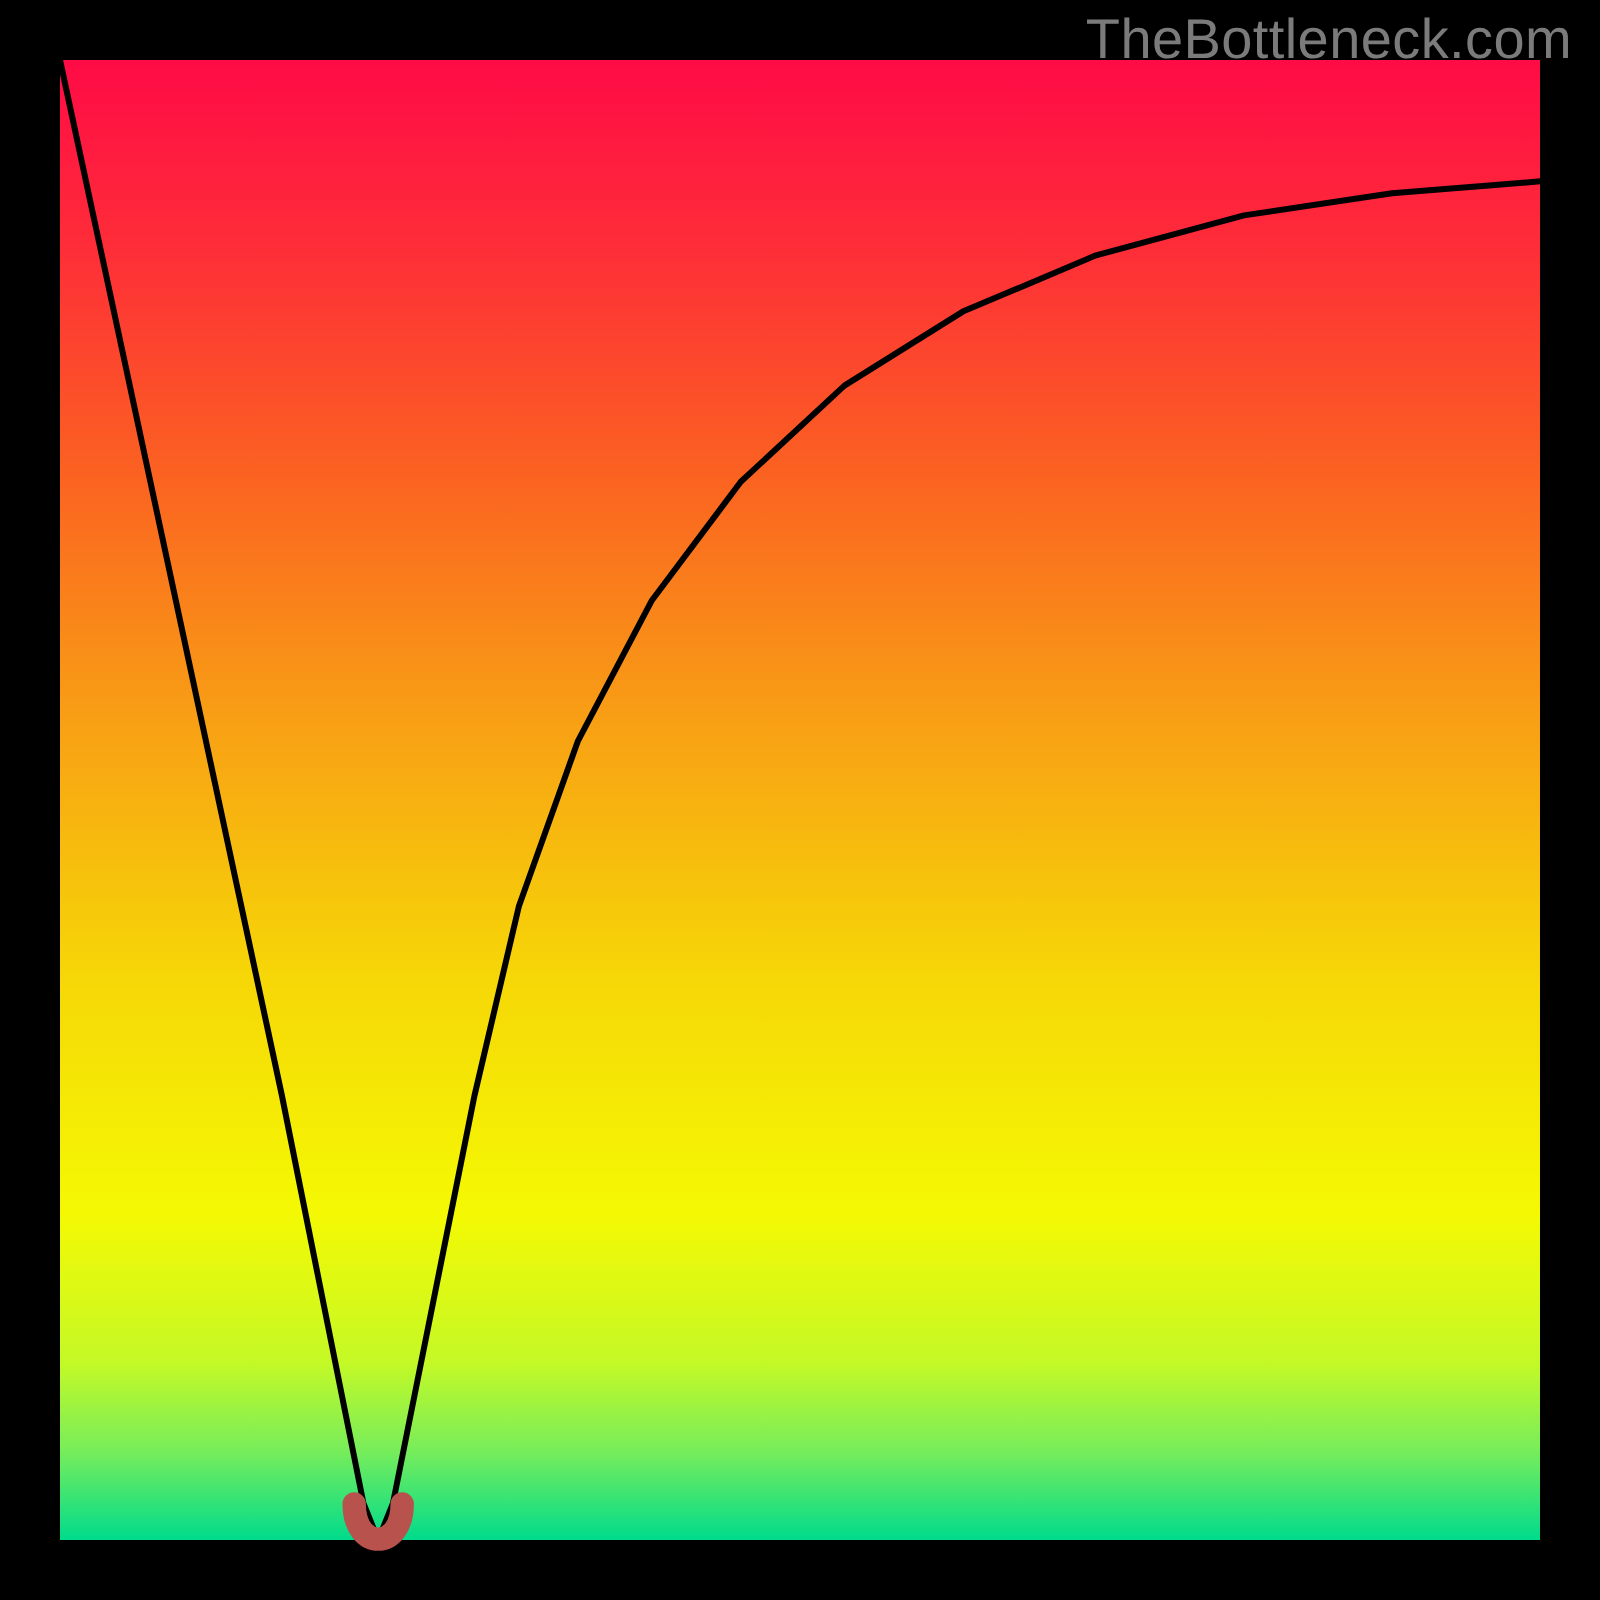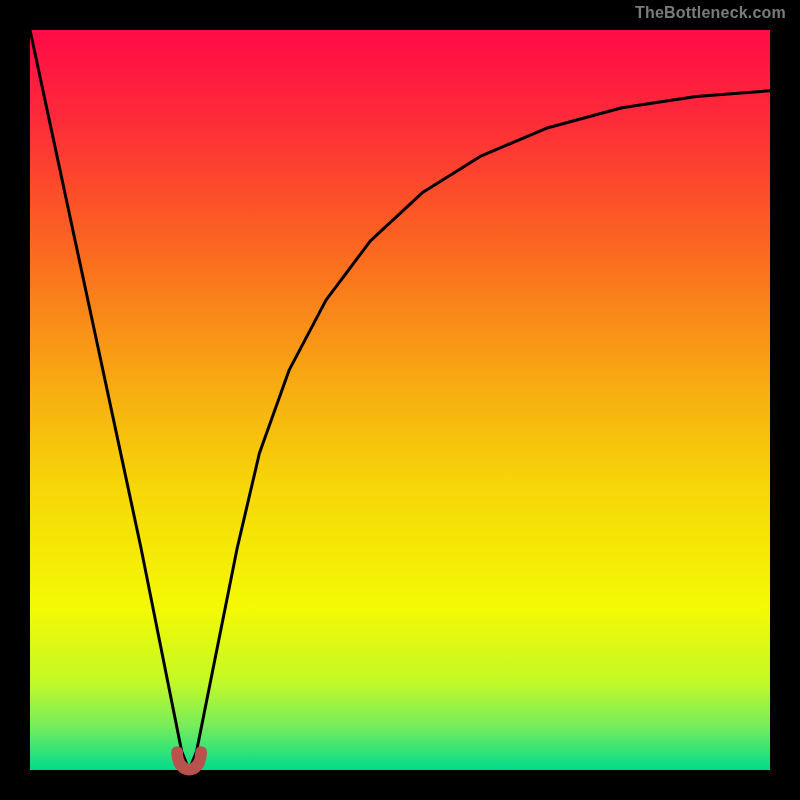--- a/index.html
+++ b/index.html
@@ -16,22 +16,22 @@
     top: 0;
     width: 800px;
     height: 800px;
     background: #000;
   }
   .watermark {
     position: absolute;
     top: 4px;
     right: 14px;
     font-family: Arial, Helvetica, sans-serif;
-    font-size: 16px;
-    font-weight: 700;
+    font-size: 28px;
+    font-weight: 400;
     color: #7b7b7b;
     letter-spacing: 0.2px;
     z-index: 10;
   }
   svg {
     display: block;
   }
 </style>
 </head>
 <body>

